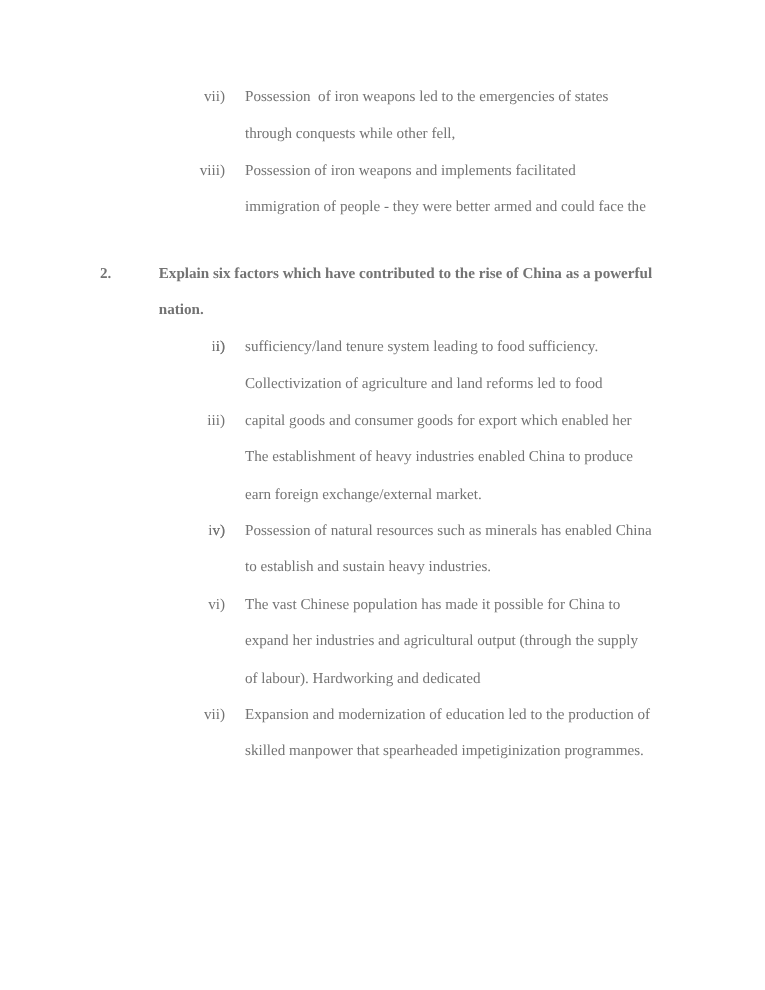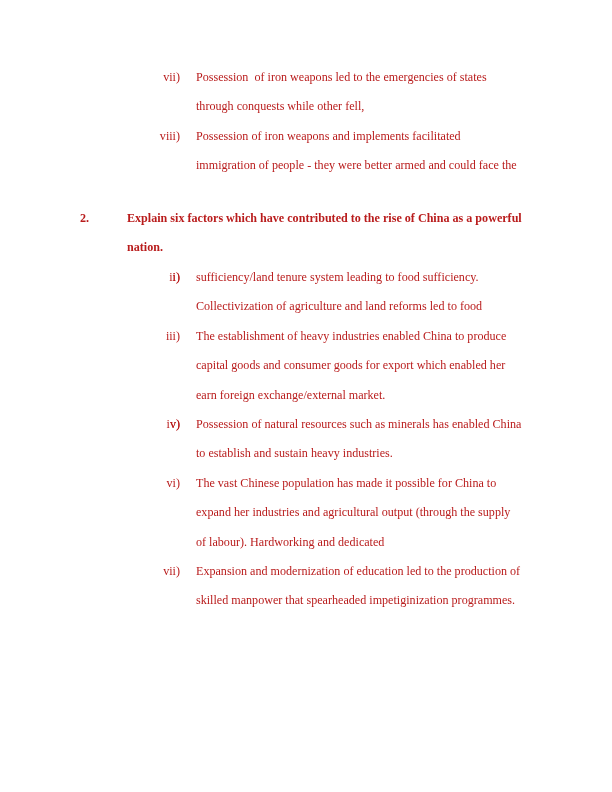--- a/index.html
+++ b/index.html
@@ -9,21 +9,21 @@
     background: #ffffff;
   }
 
   .page {
     position: relative;
     width: 612px;
     height: 792px;
     background: #ffffff;
     overflow: hidden;
     font-family: "Liberation Serif", "DejaVu Serif", serif;
-    color: #b91c1c;
+    color: #737373;
     -webkit-font-smoothing: antialiased;
   }
 
   .content {
     position: absolute;
     left: 0;
     top: 0;
     width: 612px;
   }
 
@@ -141,21 +141,21 @@
     <ol class="sub-list block-answer-list">
         <li class="sub-item">
           <span class="sub-marker">i)</span>
         </li>
         <li class="sub-item">
           <span class="sub-marker">ii)</span>
           <div class="sub-text"><span class="ln">sufficiency/land tenure system leading to food sufficiency.</span><span class="ln">Collectivization of agriculture and land reforms led to food</span></div>
         </li>
         <li class="sub-item">
           <span class="sub-marker">iii)</span>
-          <div class="sub-text"><span class="ln">The establishment of heavy industries enabled China to produce</span><span class="ln">capital goods and consumer goods for export which enabled her</span><span class="ln">earn foreign exchange/external market.</span></div>
+          <div class="sub-text"><span class="ln">capital goods and consumer goods for export which enabled her</span><span class="ln">The establishment of heavy industries enabled China to produce</span><span class="ln">earn foreign exchange/external market.</span></div>
         </li>
         <li class="sub-item">
           <span class="sub-marker">iv)</span>
         </li>
         <li class="sub-item">
           <span class="sub-marker">v)</span>
           <div class="sub-text"><span class="ln">Possession of natural resources such as minerals has enabled China</span><span class="ln">to establish and sustain heavy industries.</span></div>
         </li>
         <li class="sub-item">
           <span class="sub-marker">vi)</span>

